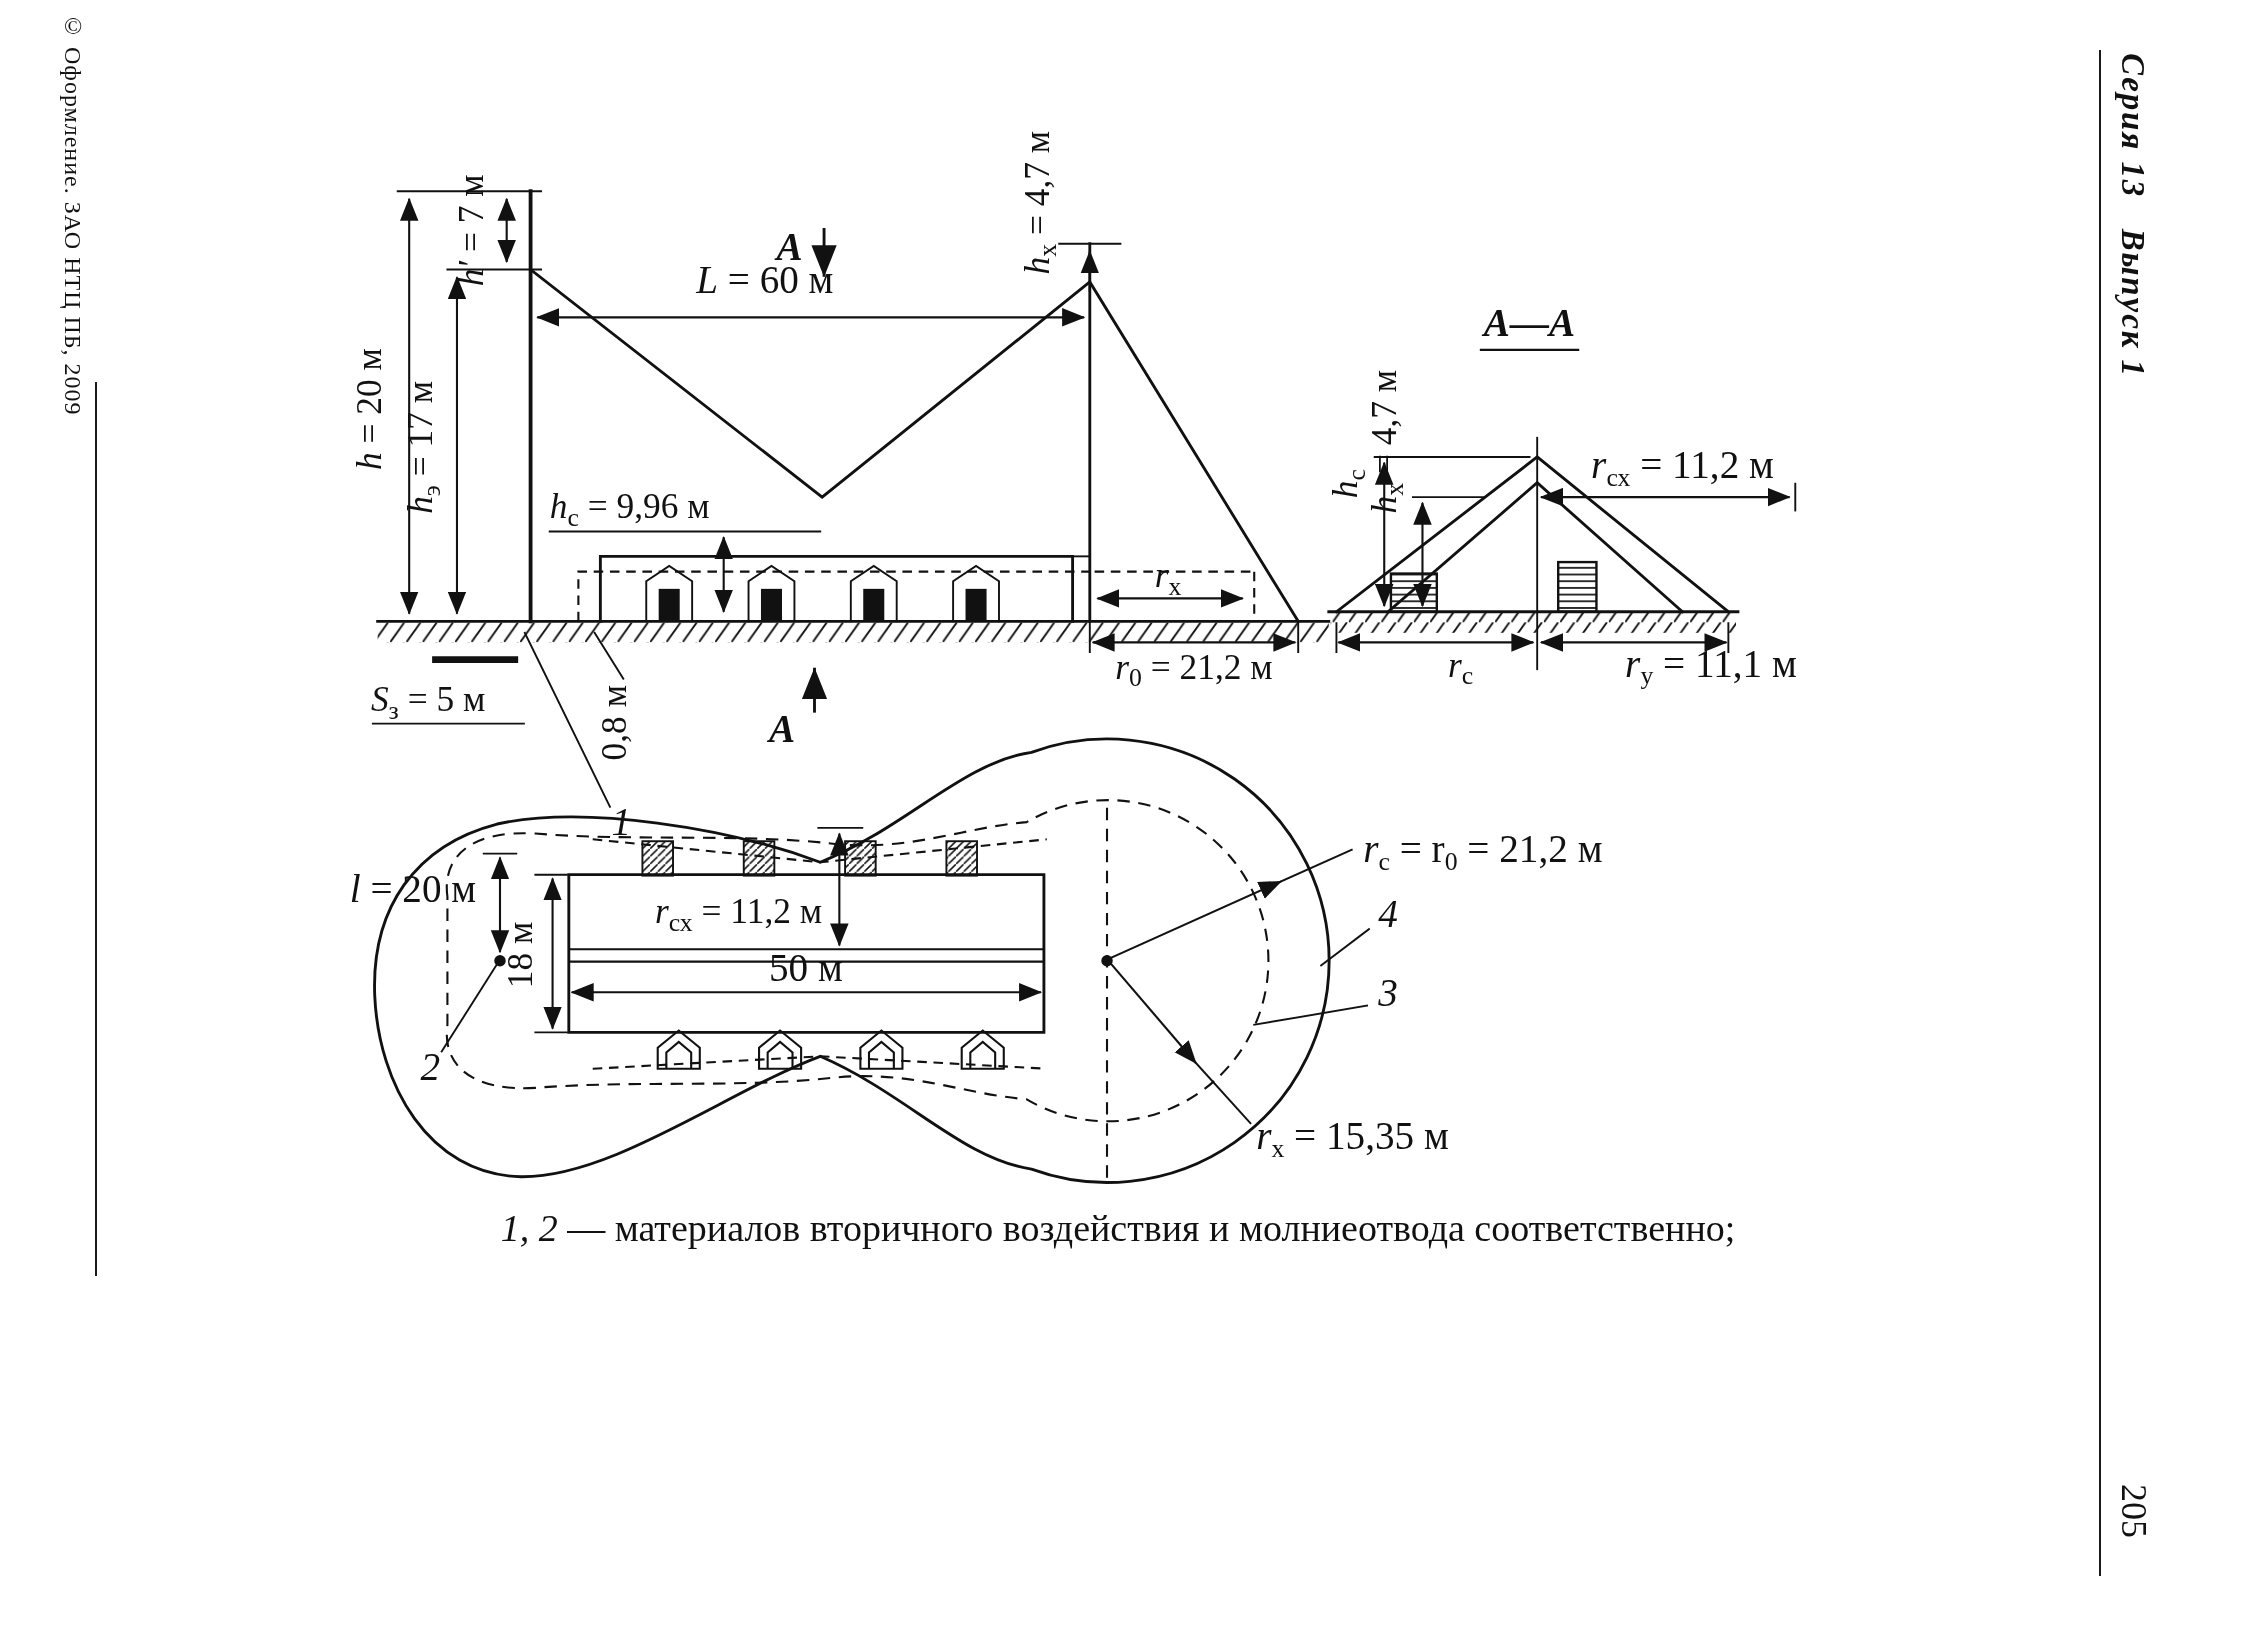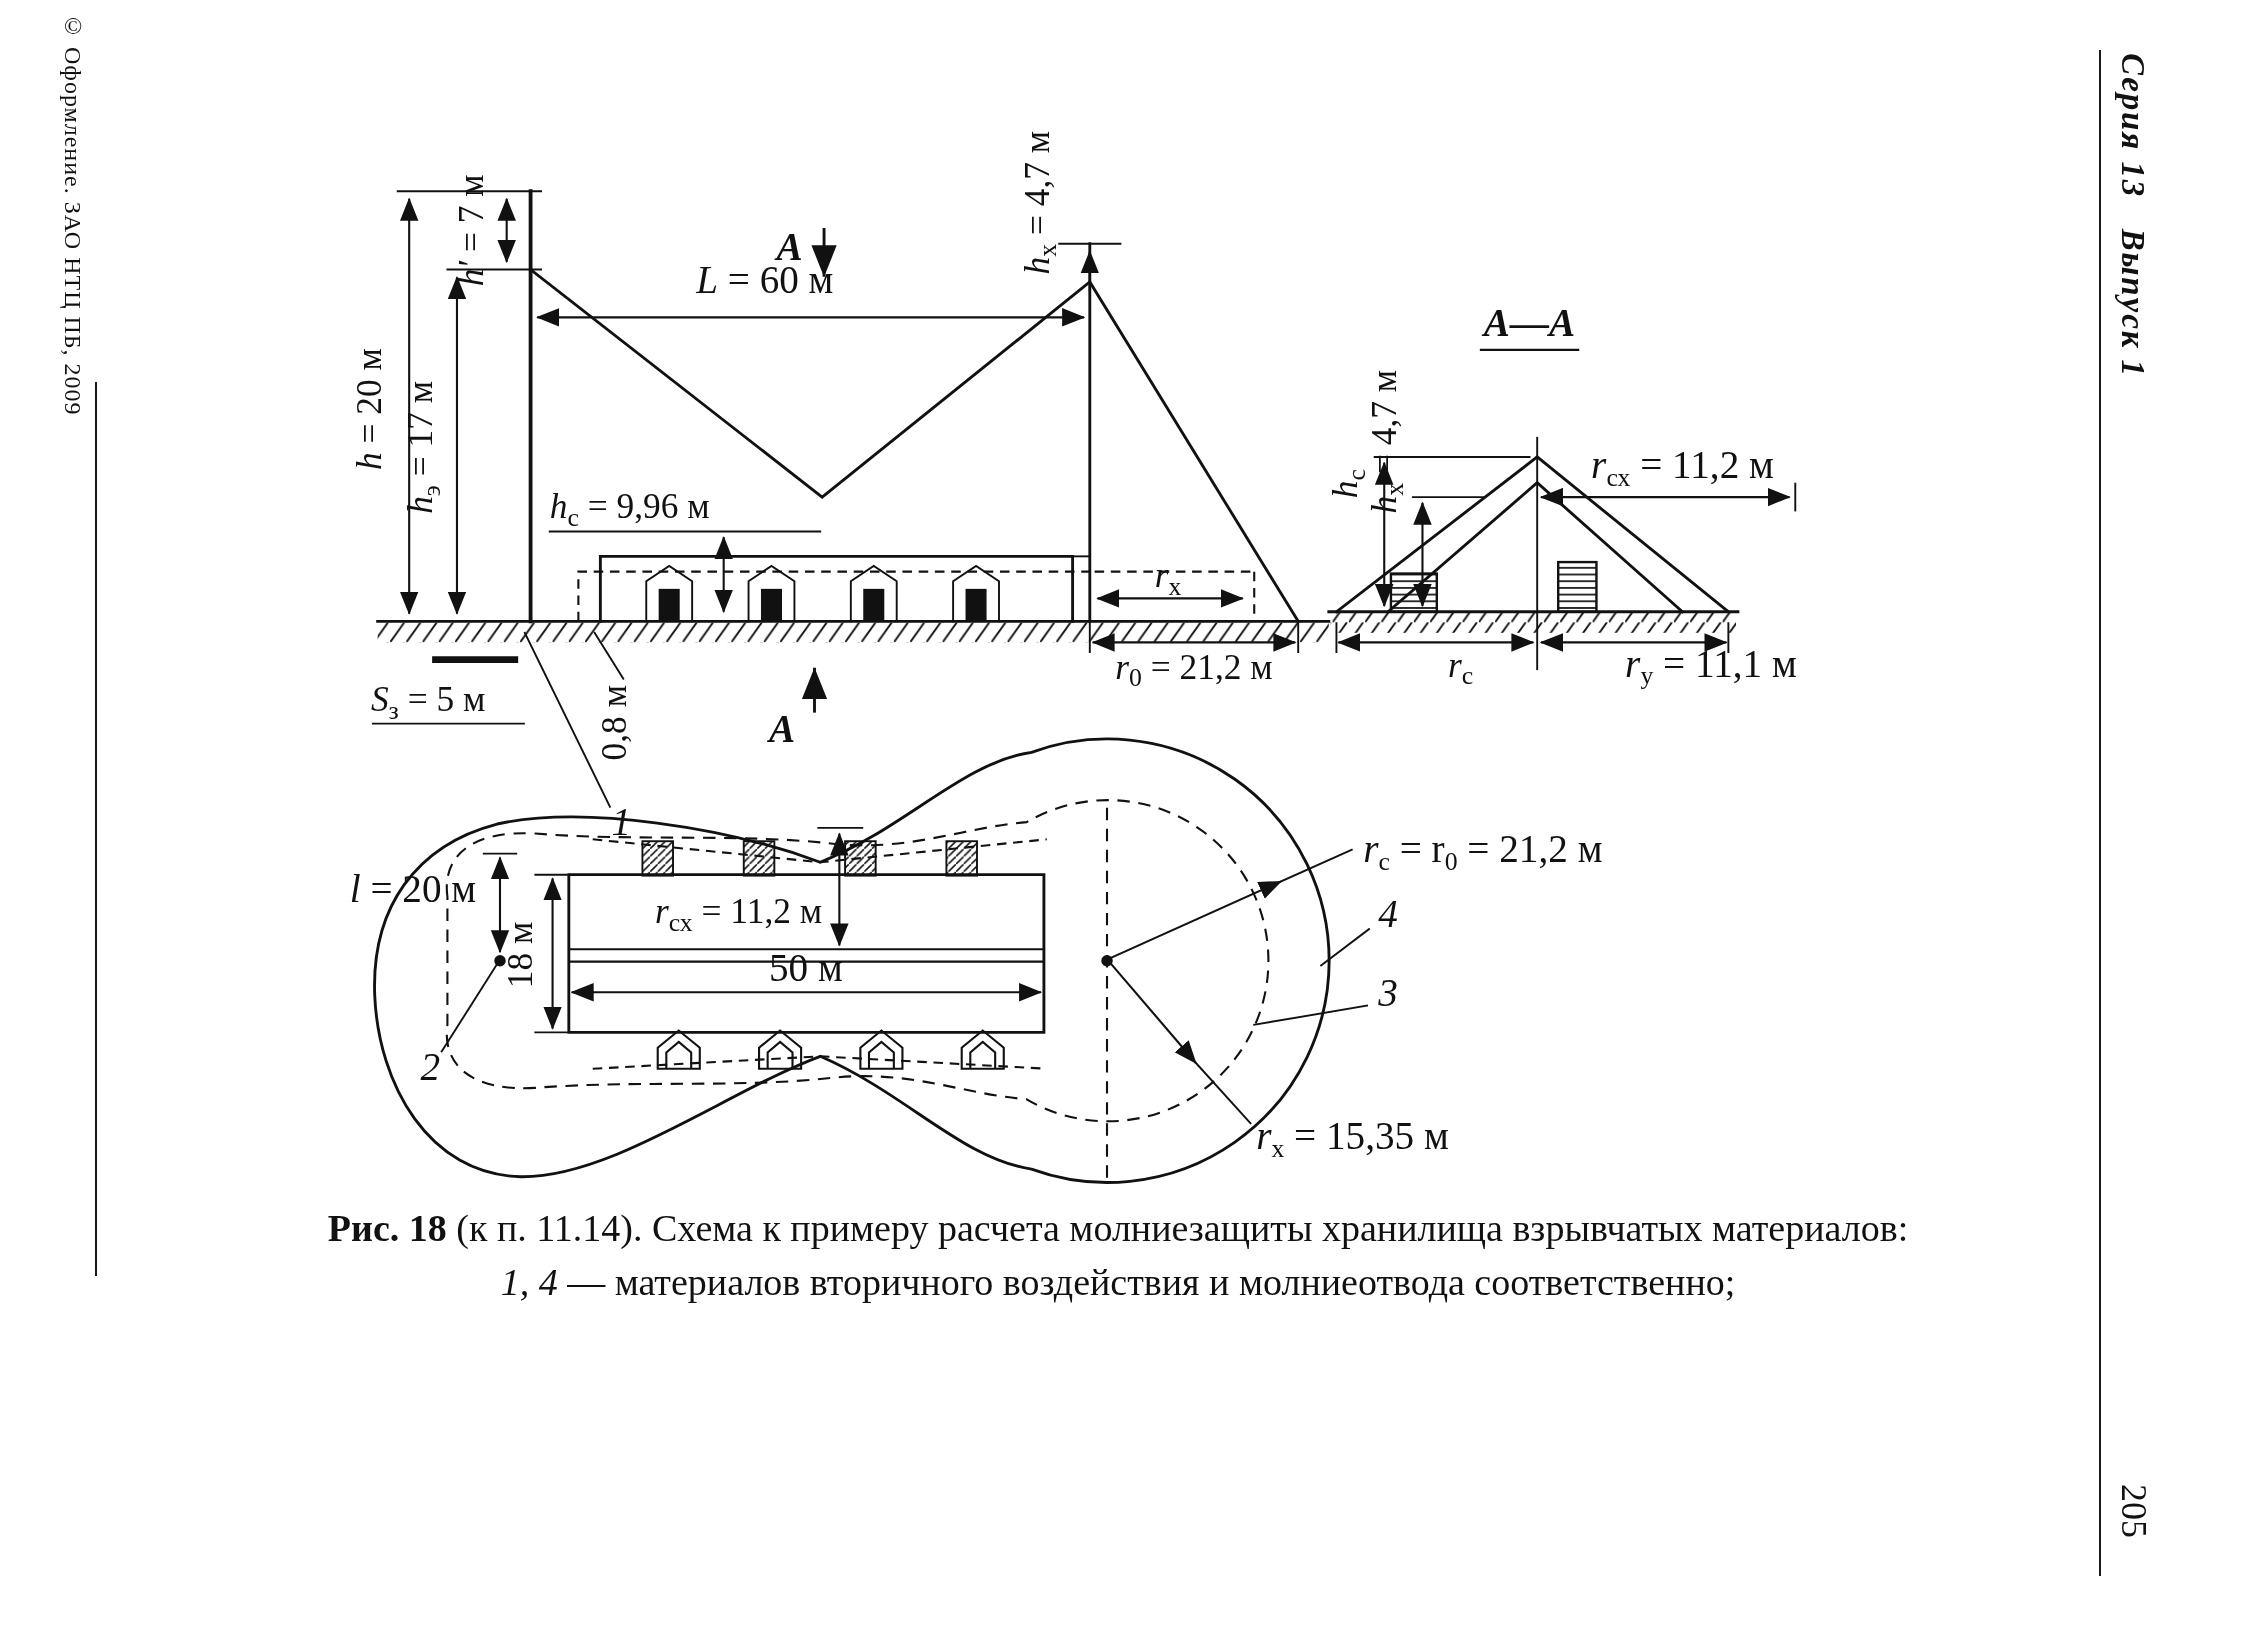--- a/index.html
+++ b/index.html
@@ -202,18 +202,17 @@
       <text x="843" y="1026" text-anchor="middle" class="bg">50 м</text>
       <text x="1426" y="902" text-anchor="start" class="bg"><tspan class="it">r</tspan><tspan class="sb" dy="8">с</tspan><tspan dy="-8"> = r</tspan><tspan class="sb" dy="8">0</tspan><tspan dy="-8"> = 21,2 м</tspan></text>
       <text x="1314" y="1202" text-anchor="start" class="bg"><tspan class="it">r</tspan><tspan class="sb" dy="8">х</tspan><tspan dy="-8"> = 15,35 м</tspan></text>
       <text x="450" y="1130" text-anchor="middle" class="it bg">2</text>
       <text x="1452" y="1052" text-anchor="middle" class="it bg">3</text>
       <text x="1452" y="970" text-anchor="middle" class="it bg">4</text>
     </g>
   </svg>
 
   <div class="cap">
-    <div><span class="b">Рис. 18</span><span> (к п. 11.14). Схема к примеру расчета молниезащиты хранилища взрывчатых материалов:</span></div>
-    <div><span class="it">1, 4</span><span> — материалов вторичного воздействия и молниеотвода соответственно;</span></div>
+    <div><span class="it">1, 2</span><span> — материалов вторичного воздействия и молниеотвода соответственно;</span></div>
   </div>
 
 </div>
 
 
 </body></html>

